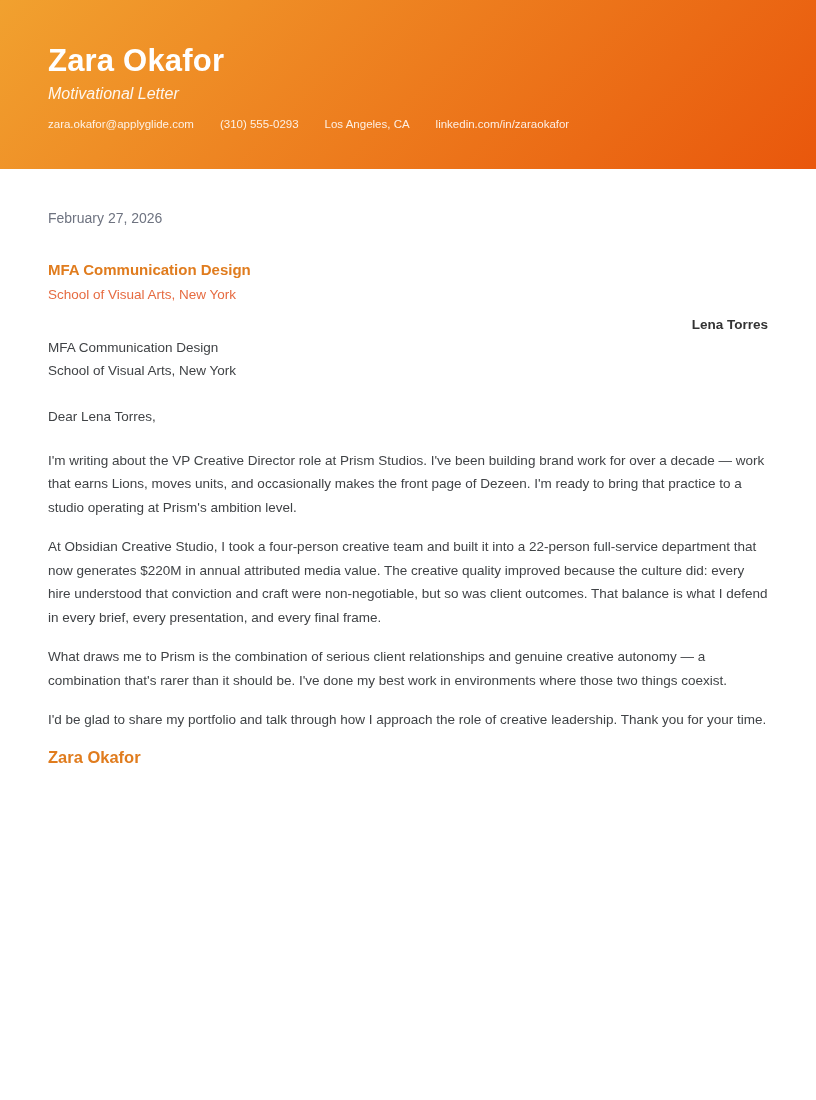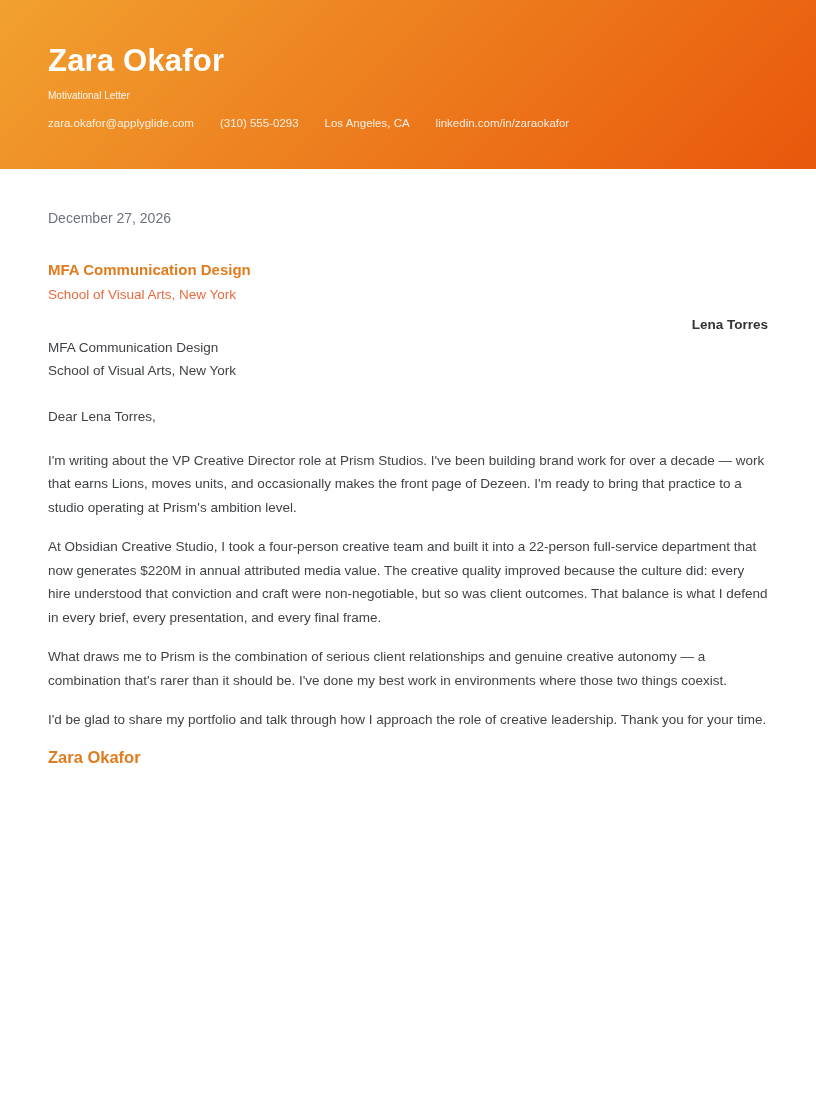--- a/index.html
+++ b/index.html
@@ -28,22 +28,23 @@
     color: #ffffff;
   }
   .header h1 {
     font-size: 31px;
     font-weight: bold;
     line-height: 1.1;
     letter-spacing: 0.2px;
     color: #ffffff;
   }
   .subtitle {
-    margin-top: 12px;
-    font-size: 10px;
+    margin-top: 6px;
+    font-size: 16px;
+    font-style: italic;
     line-height: 1.2;
     color: rgba(255,255,255,0.92);
   }
   .contact-row {
     margin-top: 15px;
     display: flex;
     align-items: flex-start;
     column-gap: 26px;
     font-size: 11.5px;
     line-height: 1.15;
@@ -108,21 +109,21 @@
     <div class="subtitle">Motivational Letter</div>
     <div class="contact-row">
       <span>zara.okafor@applyglide.com</span>
       <span>(310) 555-0293</span>
       <span>Los Angeles, CA</span>
       <span>linkedin.com/in/zaraokafor</span>
     </div>
   </header>
 
   <main class="body">
-    <div class="date">December 27, 2026</div>
+    <div class="date">February 27, 2026</div>
 
     <div class="position-block">
       <div class="position-title">MFA Communication Design</div>
       <div class="position-org">School of Visual Arts, New York</div>
     </div>
 
     <div class="recipient-block">
       <div class="recipient-name">Lena Torres</div>
       <div>MFA Communication Design</div>
       <div>School of Visual Arts, New York</div>

